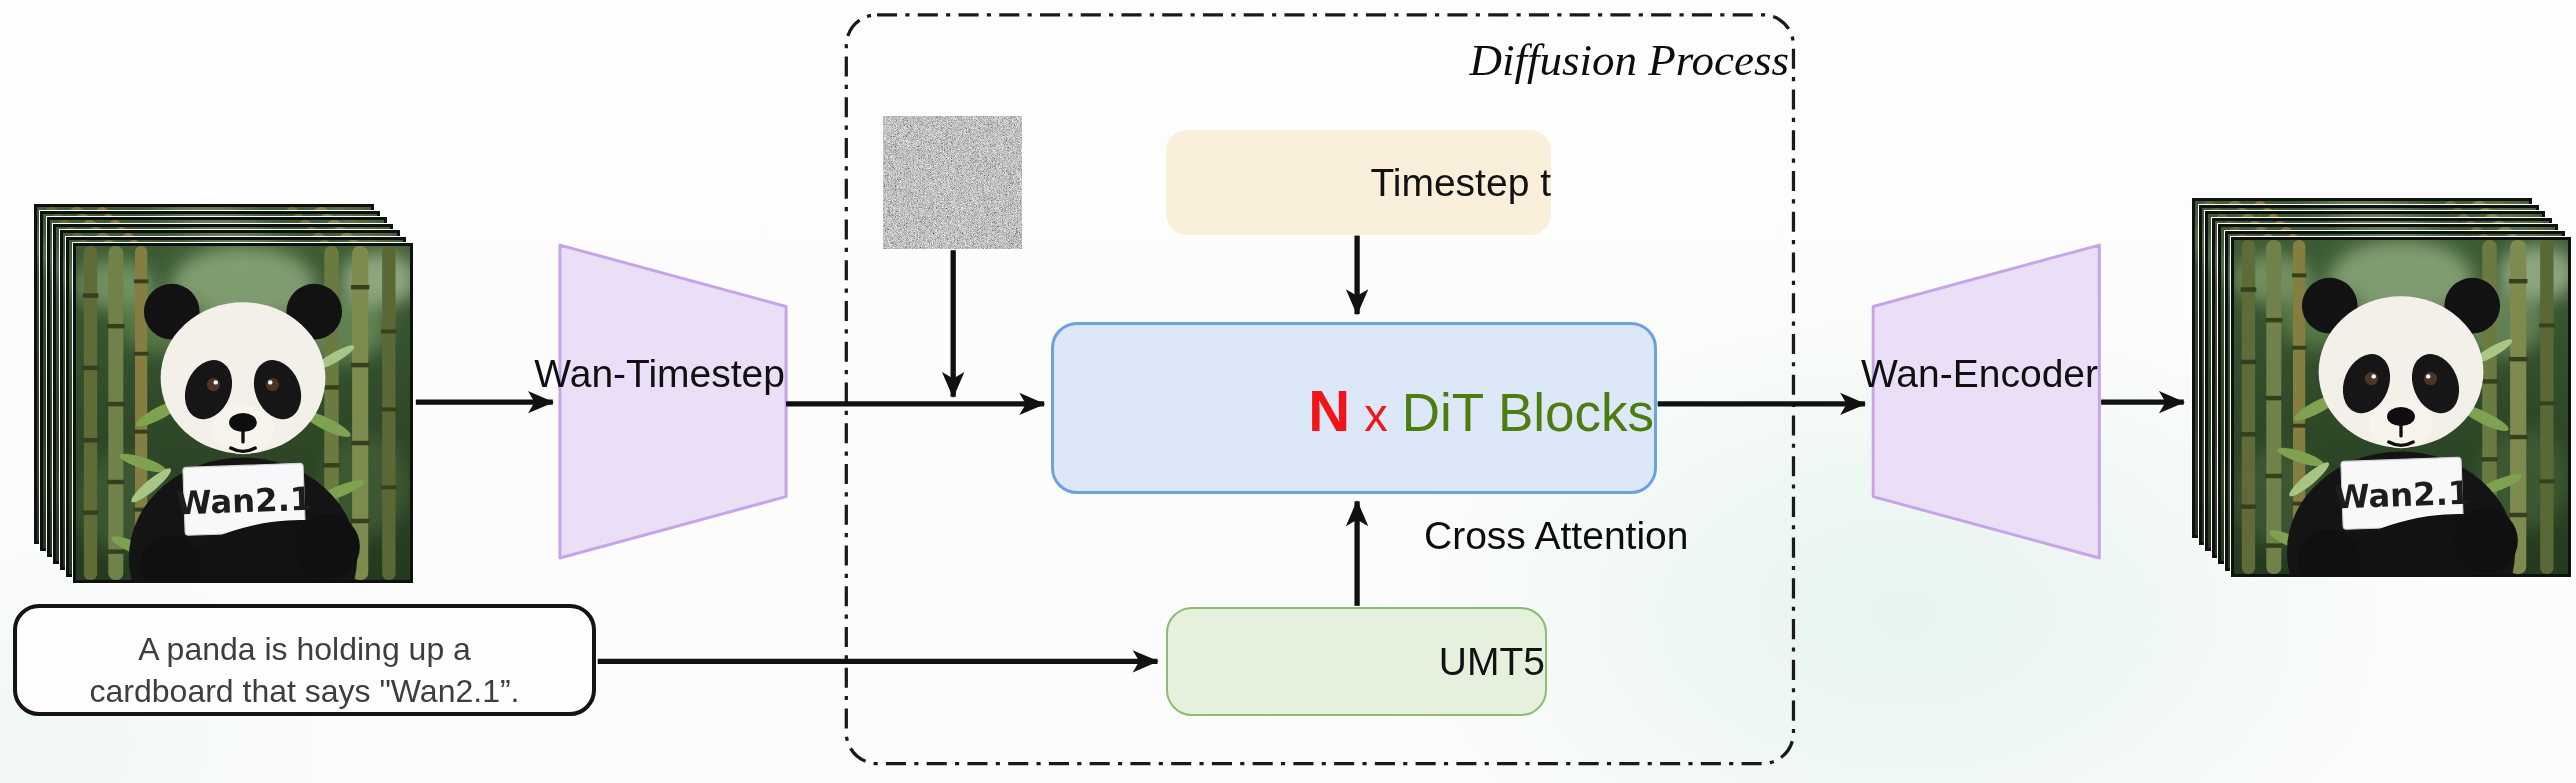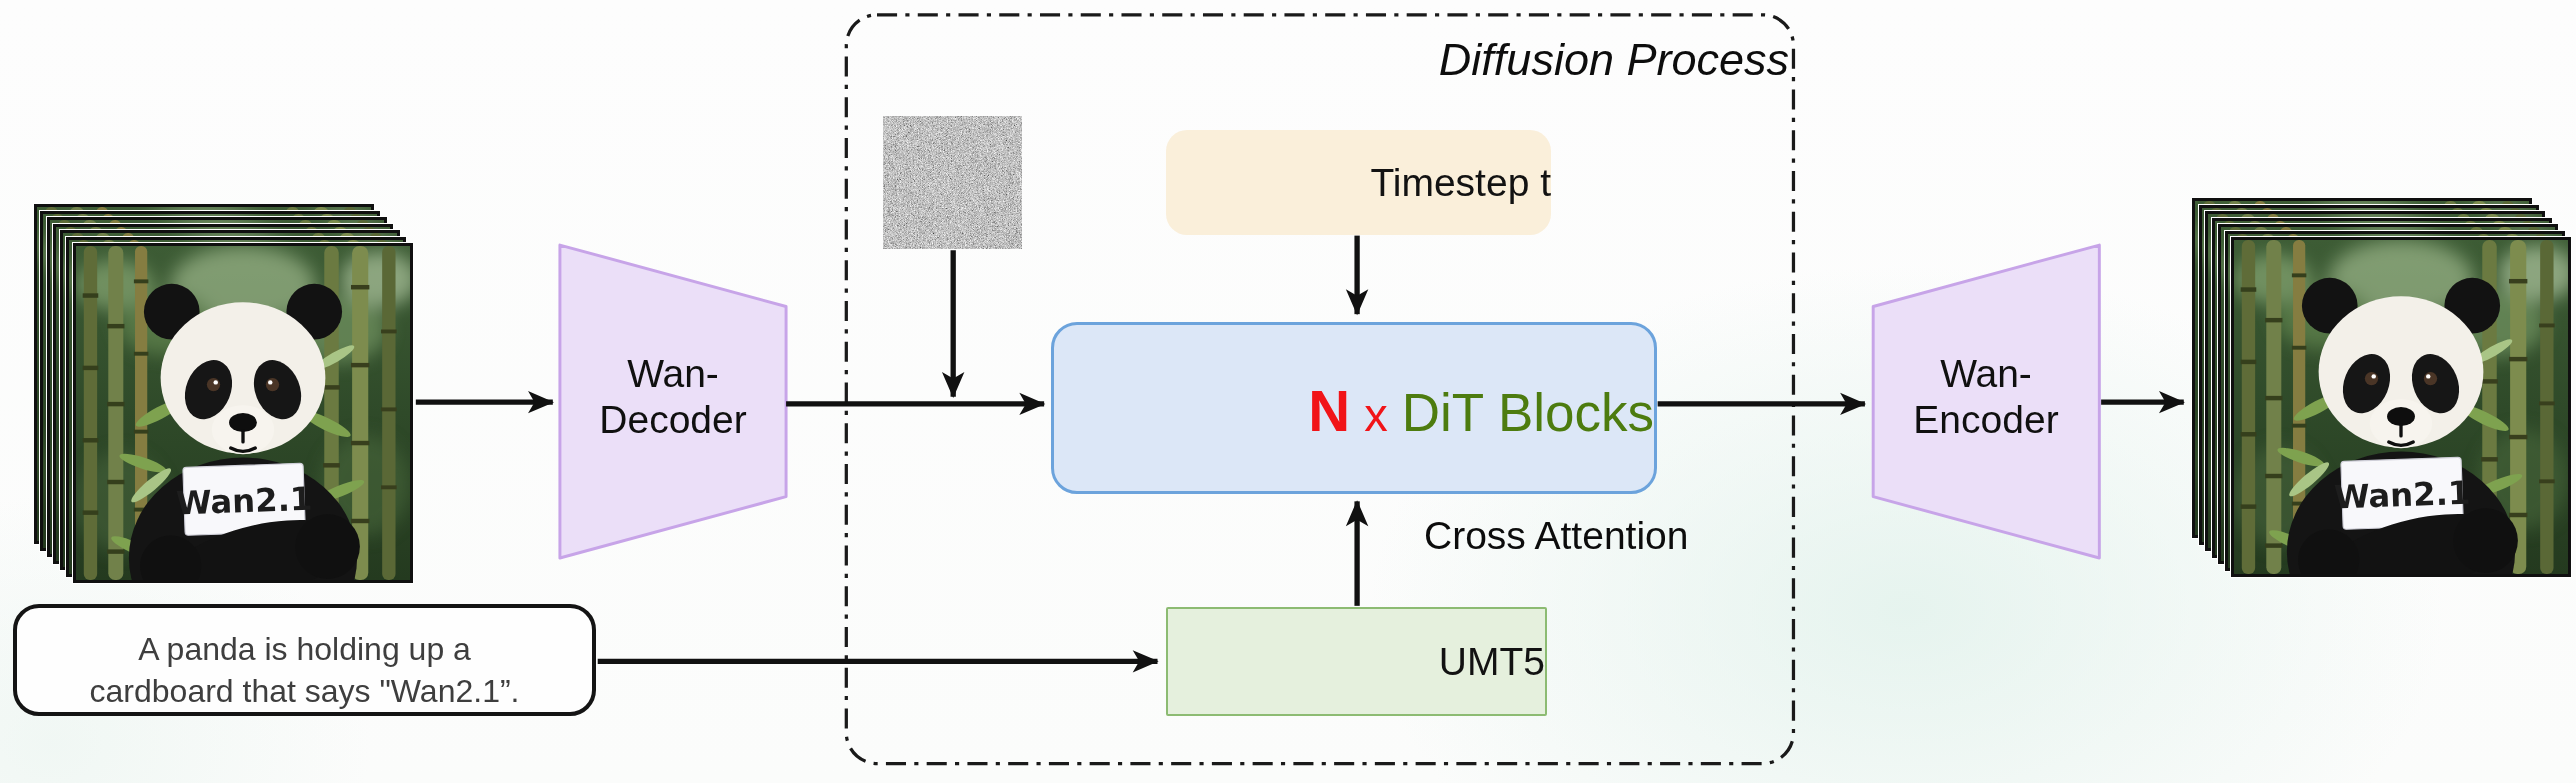--- a/index.html
+++ b/index.html
@@ -19,27 +19,27 @@
   .node{position:absolute;z-index:2;display:flex;align-items:center;justify-content:flex-end;box-sizing:border-box;}
 
   .timestep-box{left:1166px;top:130px;width:385px;height:105px;background:#faefda;border-radius:21px;
     font-size:39px;color:#121212;}
   .dit-box{left:1051px;top:322px;width:606px;height:172px;background:#dce7f7;border:3px solid #6ca3dc;
     border-radius:26px;gap:14px;align-items:baseline;padding-top:52px;}
   .dit-box .n{font-size:58px;font-weight:bold;color:#f11418;}
   .dit-box .times{font-size:47px;color:#f11418;}
   .dit-box .dit-label{font-size:53px;color:#4d7c0f;}
   .umt5-box{left:1166px;top:607px;width:381px;height:109px;background:#e5f0dd;border:2.4px solid #8cbb72;
-    border-radius:2px;font-size:39px;color:#121212;}
+    border-radius:26px;font-size:39px;color:#121212;}
   .prompt-box{left:13px;top:604px;width:583px;height:112px;background:#fefefe;border:4.1px solid #141414;
     border-radius:26px;flex-direction:column;line-height:1.32;font-size:32px;color:#3e3e3e;text-align:center;}
   .diffusion-label{left:1411px;top:34px;width:378px;z-index:2;position:absolute;text-align:right;
-    font-style:italic;font-size:45px;color:#0d0d0d;}
+    font-style:italic;font-size:45px;color:#0d0d0d;font-family:Liberation Serif, serif;}
   .cross-attention-label{left:1424px;top:514px;z-index:2;position:absolute;font-size:39px;color:#0c0c0c;}
-  .shape-label{flex-direction:column;line-height:1.18;font-size:39px;color:#101010;text-align:center;background:transparent;}
+  .shape-label{flex-direction:row;line-height:1.18;font-size:39px;color:#101010;text-align:center;background:transparent;}
   .enc-label{left:561px;top:351px;width:224px;}
   .dec-label{left:1874px;top:351px;width:224px;}
 
   .noise{position:absolute;left:883px;top:116px;width:139px;height:133px;z-index:2;}
 
   .stack{position:absolute;z-index:2;}
   .frame{position:absolute;width:340px;height:340px;border:3px solid #101010;outline:1.8px solid #ffffff;
     box-sizing:border-box;background:#2d4226;}
   .frame svg{display:block;width:100%;height:100%;}
 </style>
@@ -205,21 +205,21 @@
     <span>UMT5</span>
   </div>
 
   <div class="node prompt-box">
     <div>A panda is holding up a</div>
     <div>cardboard that says "Wan2.1”.</div>
   </div>
 
   <div class="node shape-label enc-label">
     <div>Wan-</div>
-    <div>Decoder</div>
+    <div>Timestep</div>
   </div>
   <div class="node shape-label dec-label">
     <div>Wan-</div>
     <div>Encoder</div>
   </div>
 
   <div class="stack">
     <div class="frame" style="left:34px;top:204px">
         <svg viewBox="0 0 600 600">
           <use href="#pandaScene"></use>

